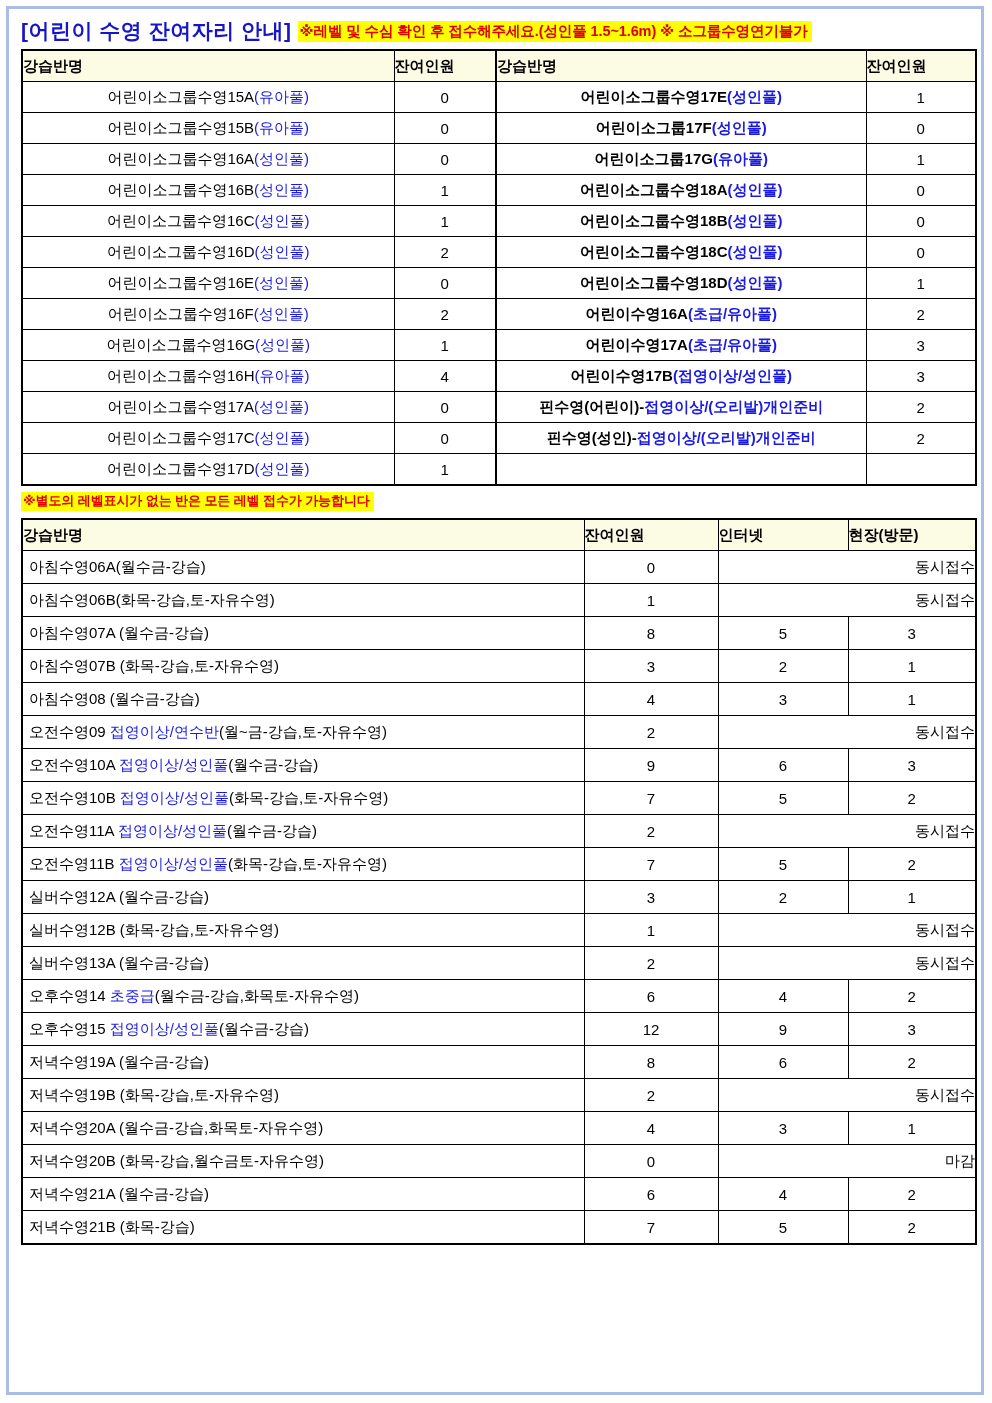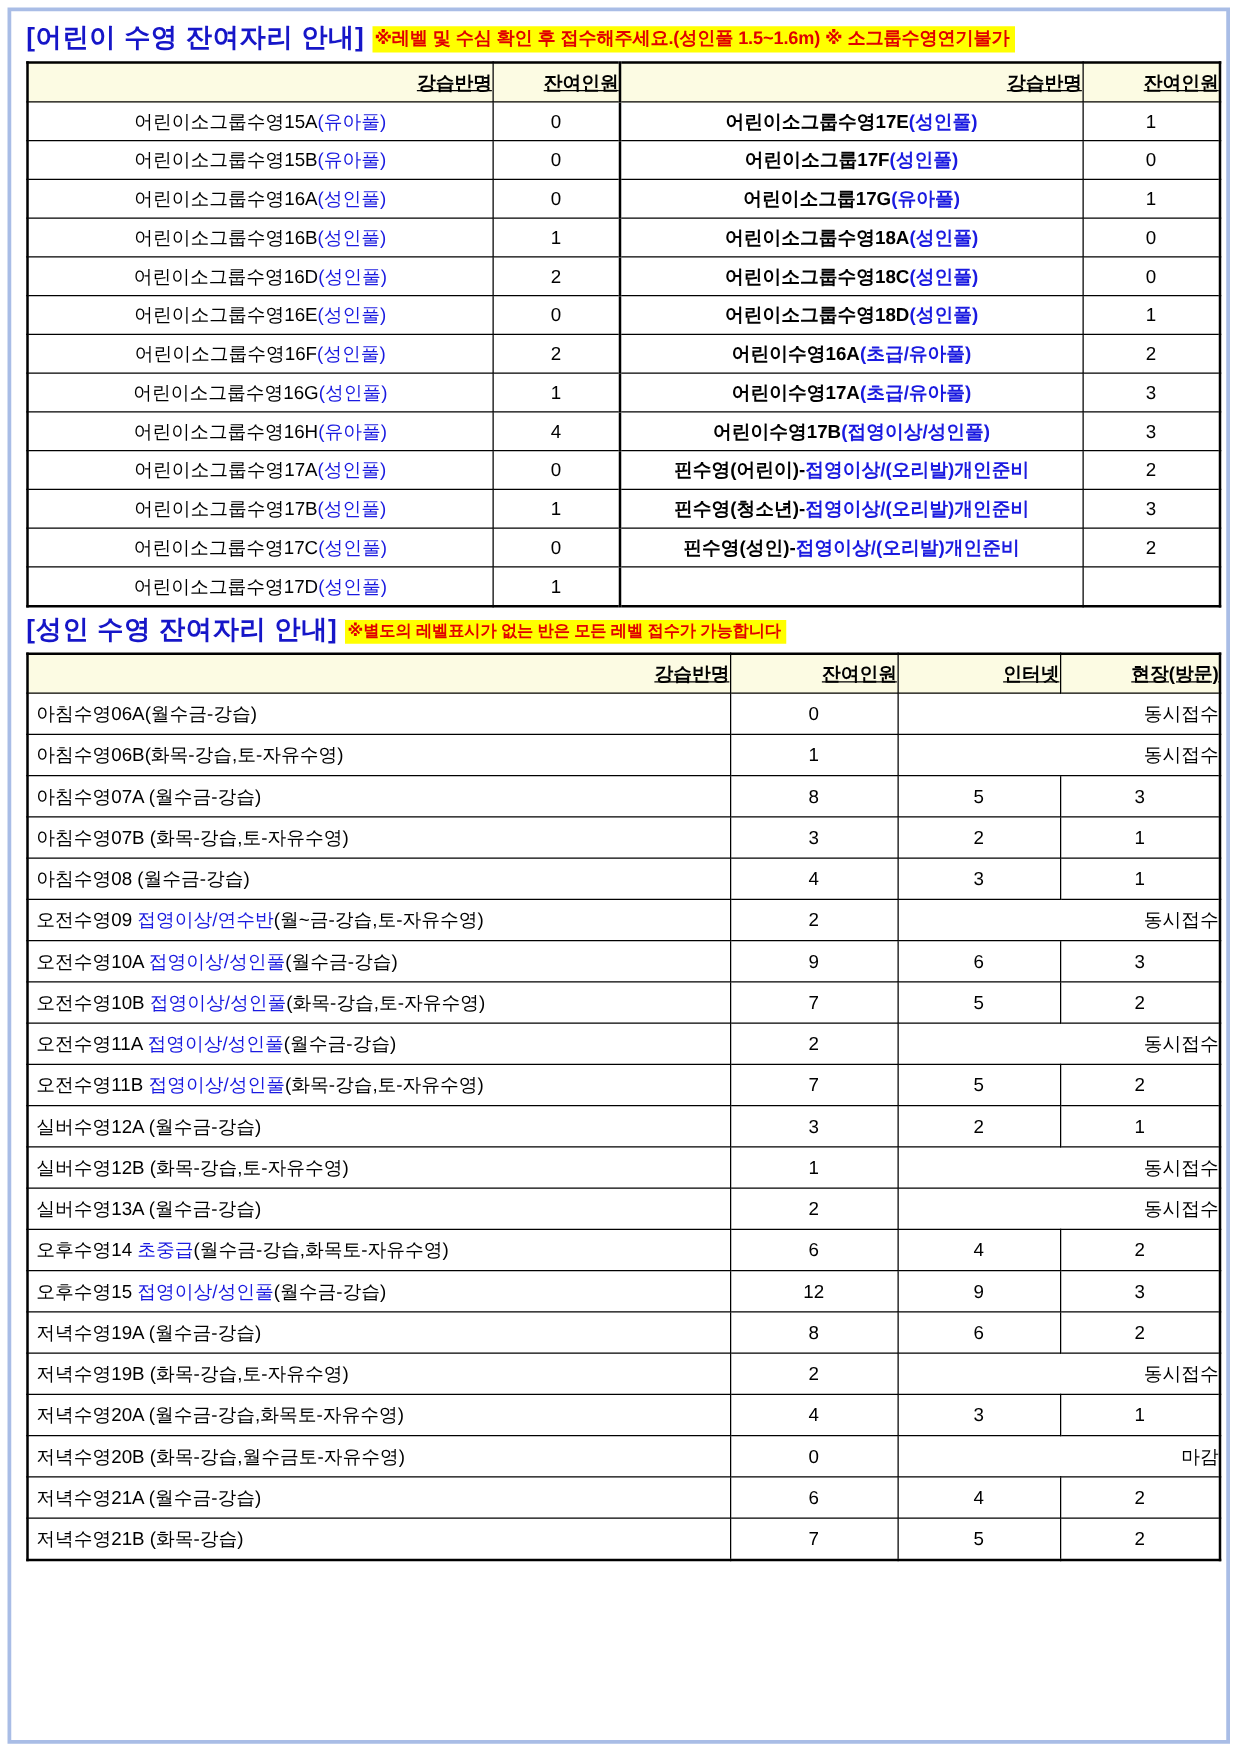--- a/index.html
+++ b/index.html
@@ -72,23 +72,22 @@
   td, th {
     border: 1px solid #000000;
     padding: 0;
     margin: 0;
   }
   .hdr {
     background: #fcfbe3;
     font-weight: bold;
     font-size: 15px;
     color: #000000;
-    text-align: right;
+    text-align: left;
     height: 30px;
-    text-decoration: underline;
   }
 
   
   .tbl1 td { height: 30px; font-size: 15px; }
   .t1-name {
     text-align: center;
     color: #000000;
     padding: 0 4px;
     white-space: nowrap;
     margin-top: 30px;
@@ -167,20 +166,26 @@
             <td class="t1-name t1-name-r midsep"><span>어린이소그룹17G</span><span class="blue">(유아풀)</span></td>
             <td class="t1-num">1</td>
           </tr>
           <tr>
             <td class="t1-name"><span>어린이소그룹수영16B</span><span class="blue">(성인풀)</span></td>
             <td class="t1-num">1</td>
             <td class="t1-name t1-name-r midsep"><span>어린이소그룹수영18A</span><span class="blue">(성인풀)</span></td>
             <td class="t1-num">0</td>
           </tr>
           <tr>
+            <td class="t1-name"><span>어린이소그룹수영16C</span><span class="blue">(성인풀)</span></td>
+            <td class="t1-num">1</td>
+            <td class="t1-name t1-name-r midsep"><span>어린이소그룹수영18B</span><span class="blue">(성인풀)</span></td>
+            <td class="t1-num">0</td>
+          </tr>
+          <tr>
             <td class="t1-name"><span>어린이소그룹수영16D</span><span class="blue">(성인풀)</span></td>
             <td class="t1-num">2</td>
             <td class="t1-name t1-name-r midsep"><span>어린이소그룹수영18C</span><span class="blue">(성인풀)</span></td>
             <td class="t1-num">0</td>
           </tr>
           <tr>
             <td class="t1-name"><span>어린이소그룹수영16E</span><span class="blue">(성인풀)</span></td>
             <td class="t1-num">0</td>
             <td class="t1-name t1-name-r midsep"><span>어린이소그룹수영18D</span><span class="blue">(성인풀)</span></td>
             <td class="t1-num">1</td>
@@ -203,44 +208,37 @@
             <td class="t1-name t1-name-r midsep"><span>어린이수영17B</span><span class="blue">(접영이상/성인풀)</span></td>
             <td class="t1-num">3</td>
           </tr>
           <tr>
             <td class="t1-name"><span>어린이소그룹수영17A</span><span class="blue">(성인풀)</span></td>
             <td class="t1-num">0</td>
             <td class="t1-name t1-name-r midsep"><span>핀수영(어린이)-</span><span class="blue">접영이상/(오리발)개인준비</span></td>
             <td class="t1-num">2</td>
           </tr>
           <tr>
-            <td class="t1-name"><span>어린이소그룹수영17B</span><span class="blue">(성인풀)</span></td>
-            <td class="t1-num">1</td>
-            <td class="t1-name t1-name-r midsep"><span>핀수영(청소년)-</span><span class="blue">접영이상/(오리발)개인준비</span></td>
-            <td class="t1-num">3</td>
-          </tr>
-          <tr>
             <td class="t1-name"><span>어린이소그룹수영17C</span><span class="blue">(성인풀)</span></td>
             <td class="t1-num">0</td>
             <td class="t1-name t1-name-r midsep"><span>핀수영(성인)-</span><span class="blue">접영이상/(오리발)개인준비</span></td>
             <td class="t1-num">2</td>
           </tr>
           <tr>
             <td class="t1-name"><span>어린이소그룹수영17D</span><span class="blue">(성인풀)</span></td>
             <td class="t1-num">1</td>
             <td class="t1-name t1-name-r midsep"><span></span><span class="blue"></span></td>
             <td class="t1-num"></td>
           </tr>
         </tbody>
     </table>
 
     <div class="gap-b"></div>
 
     <div class="section-head">
-      <span class="sec-title">[성인 수영 잔여자리 안내]</span>
       <span class="sec-note red2">※별도의 레벨표시가 없는 반은 모든 레벨 접수가 가능합니다</span>
     </div>
 
     <div class="gap-a"></div>
 
     <table class="tbl2">
       <colgroup>
         <col style="width:562px">
         <col style="width:134px">
         <col style="width:130px">

